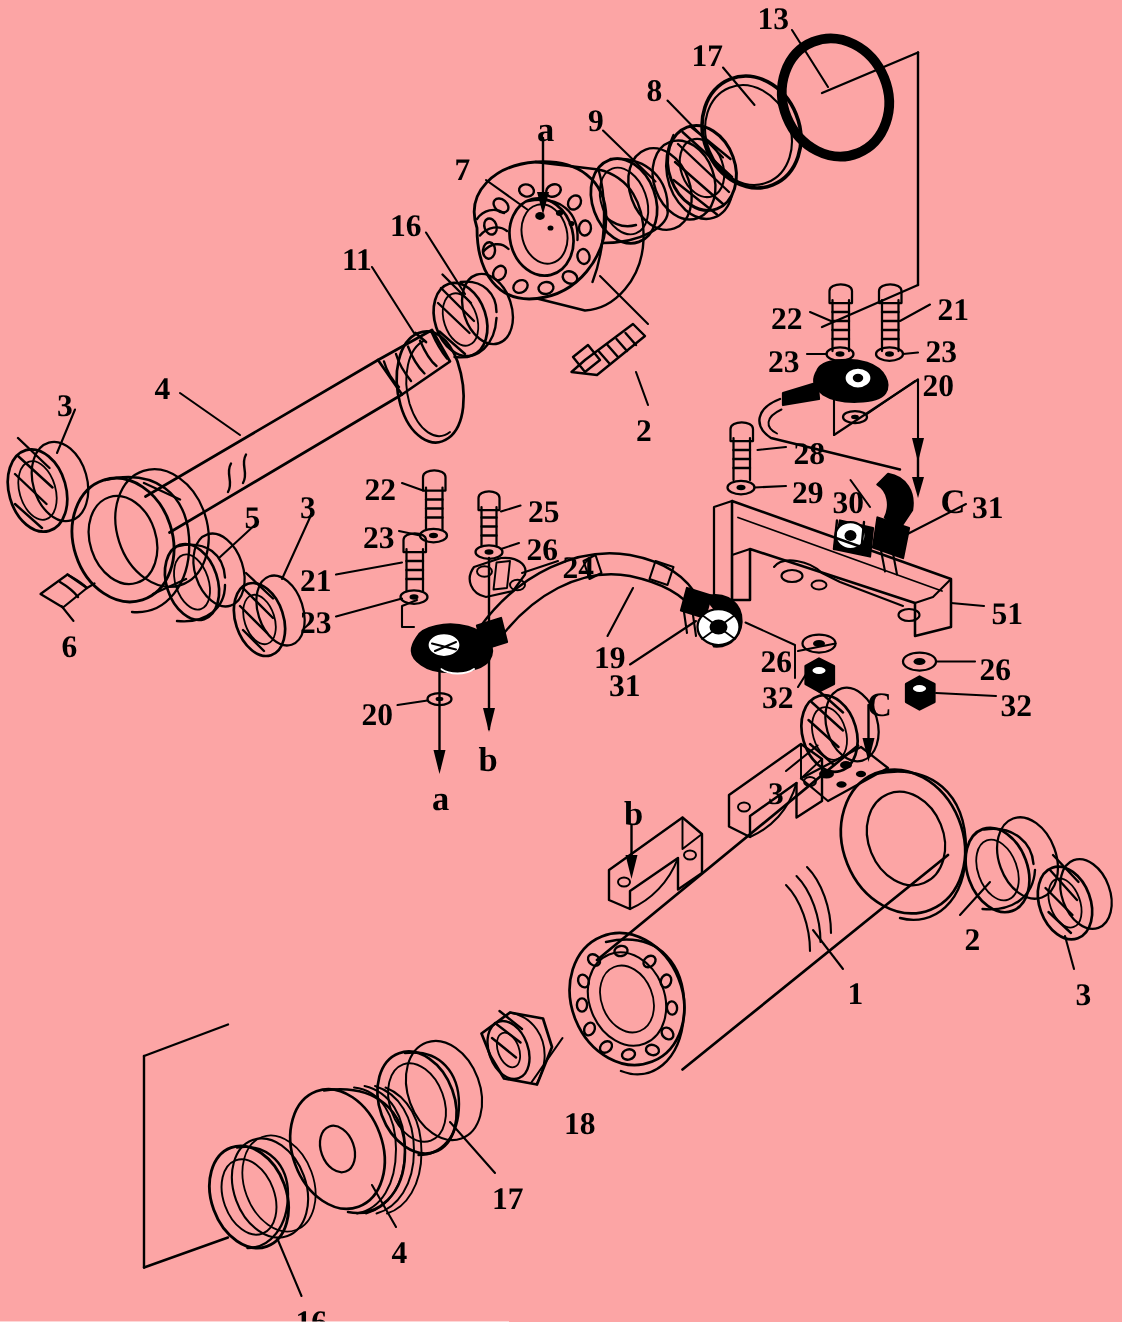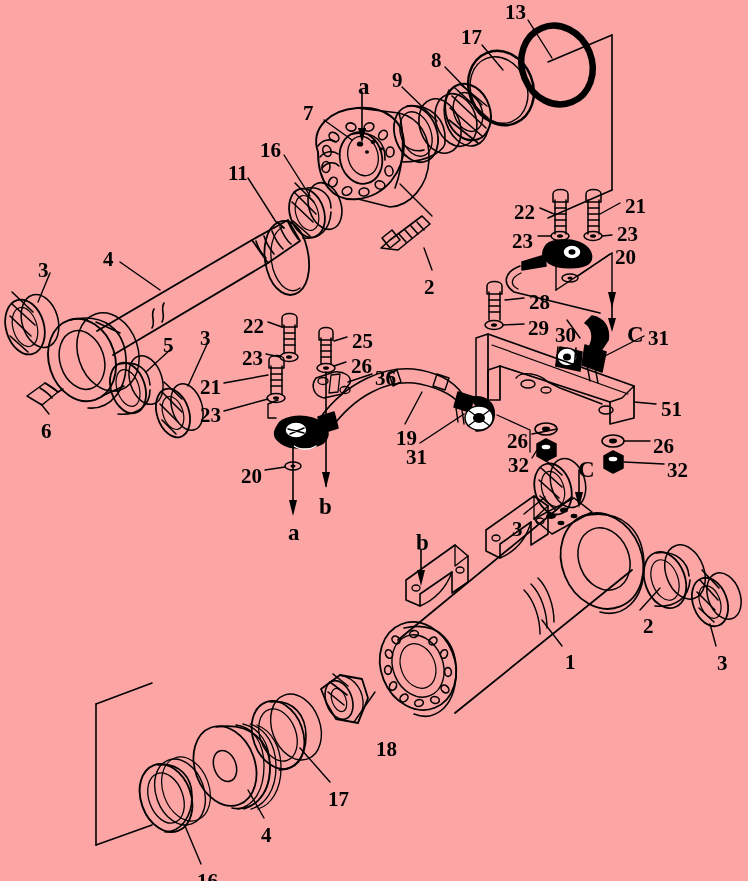--- a/index.html
+++ b/index.html
@@ -499,21 +499,21 @@
   <div class="lbl" style="left:529px;top:292px">28</div>
   <div class="lbl" style="left:528px;top:318px">29</div>
   <div class="lbl" style="left:555px;top:325px">30</div>
   <div class="lbl ital" style="left:627px;top:323px">C</div>
   <div class="lbl" style="left:648px;top:328px">31</div>
 
   <div class="lbl" style="left:243px;top:316px">22</div>
   <div class="lbl" style="left:352px;top:331px">25</div>
   <div class="lbl" style="left:242px;top:348px">23</div>
   <div class="lbl" style="left:351px;top:356px">26</div>
-  <div class="lbl" style="left:375px;top:368px">36</div>
+  <div class="lbl" style="left:375px;top:368px">24</div>
   <div class="lbl" style="left:200px;top:377px">21</div>
   <div class="lbl" style="left:200px;top:405px">23</div>
   <div class="lbl" style="left:396px;top:428px">19</div>
   <div class="lbl" style="left:406px;top:447px">31</div>
   <div class="lbl" style="left:241px;top:466px">20</div>
   <div class="lbl ital" style="left:319px;top:495px">b</div>
   <div class="lbl ital" style="left:288px;top:521px">a</div>
 
   <div class="lbl" style="left:661px;top:399px">51</div>
   <div class="lbl" style="left:507px;top:431px">26</div>

